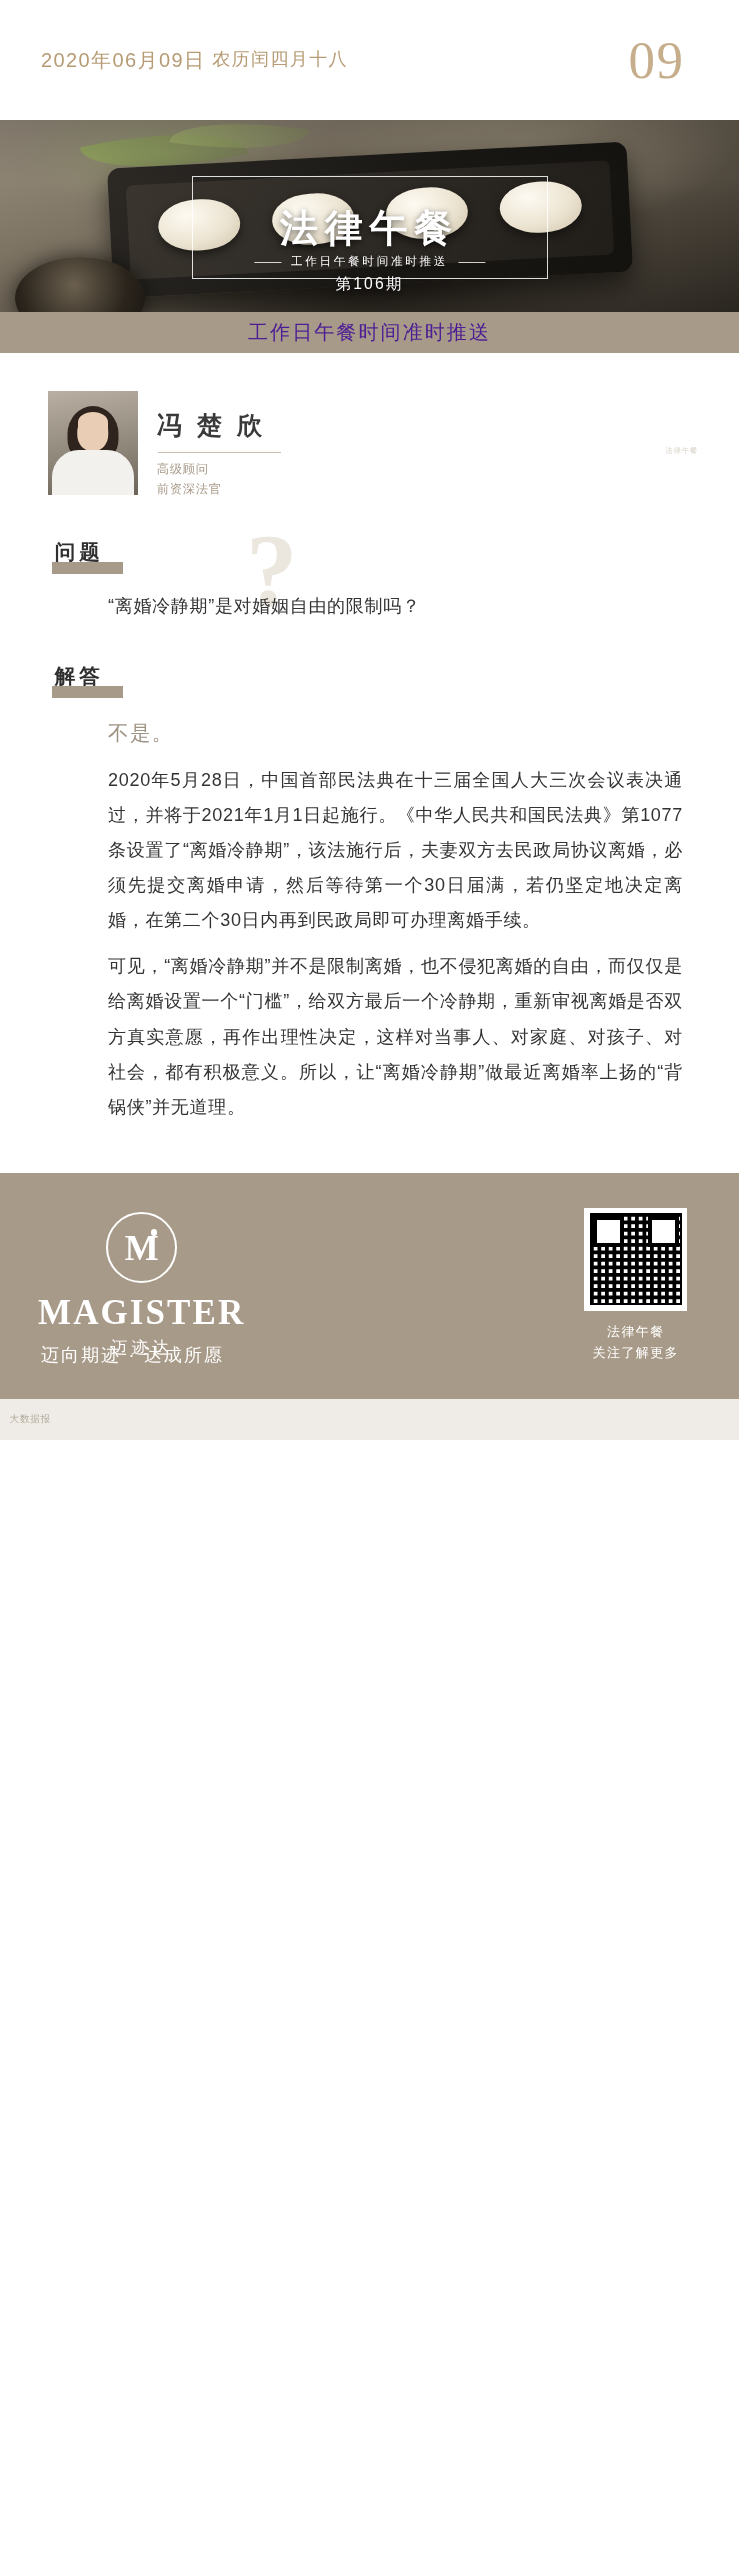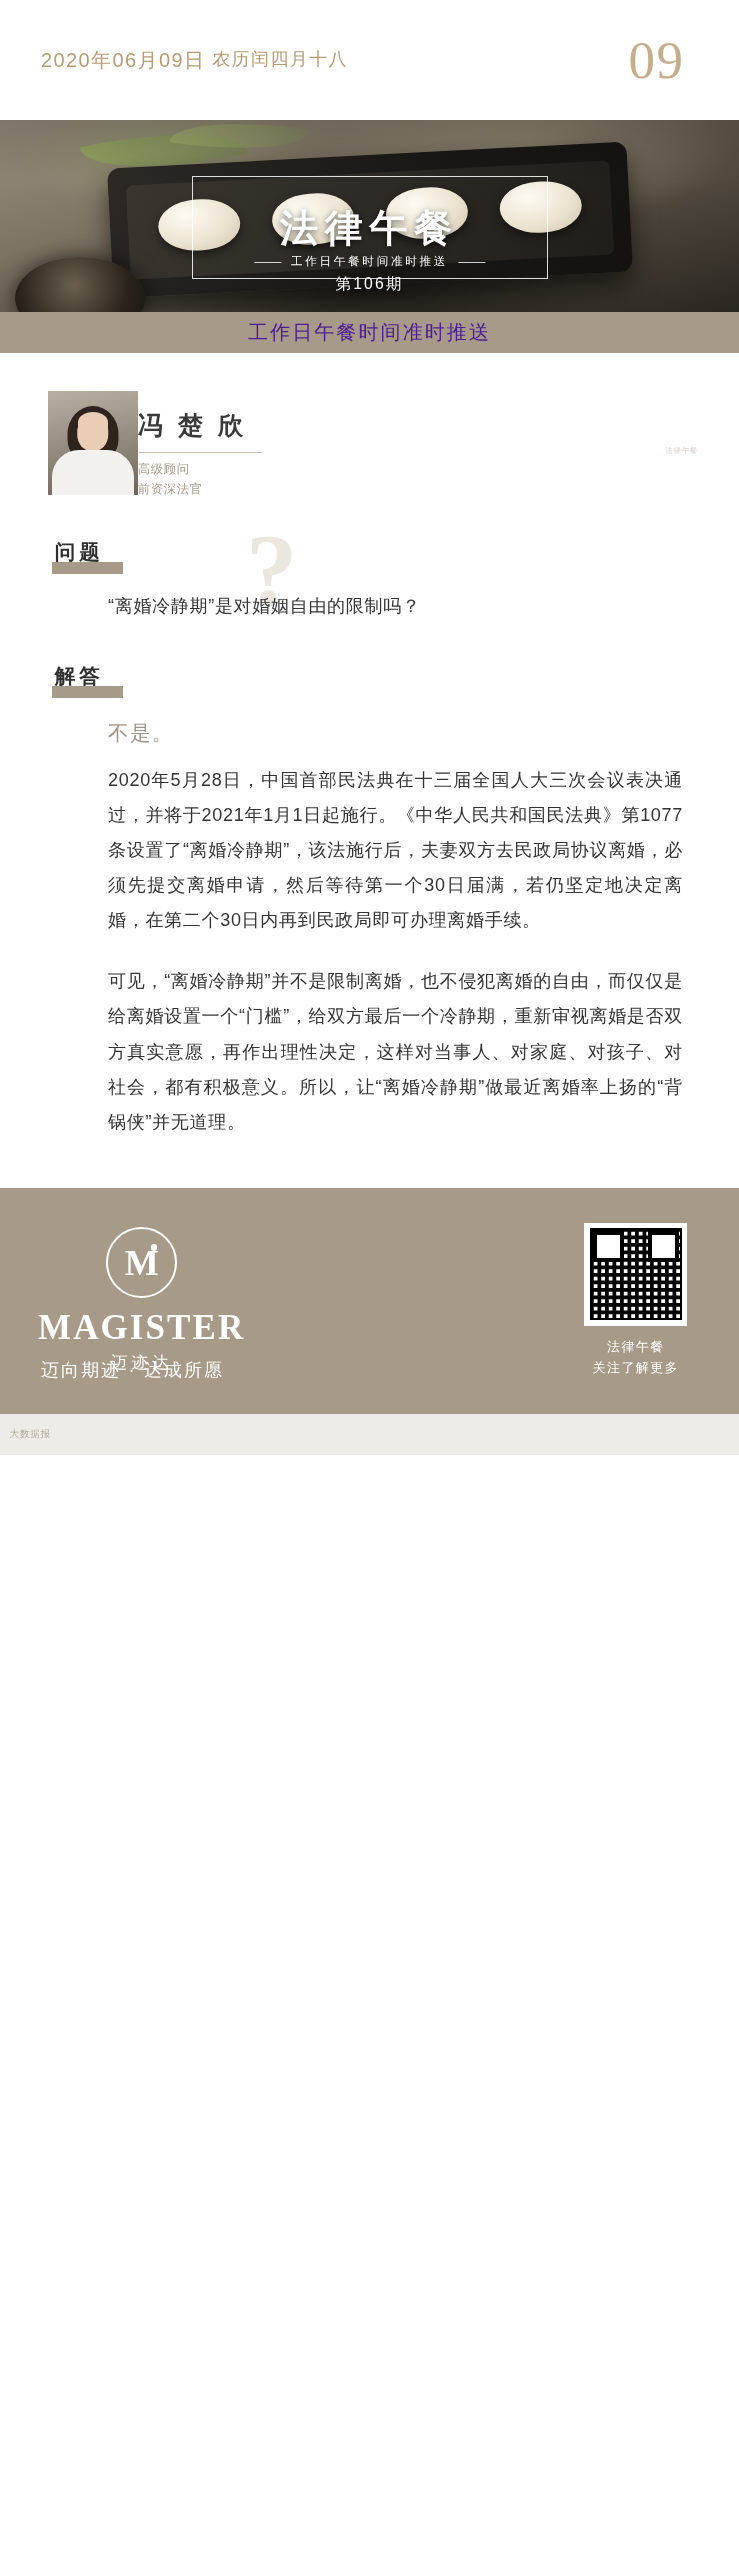--- a/index.html
+++ b/index.html
@@ -207,20 +207,21 @@
   
   .body {
     padding: 38px 41px 0 41px;
     background: #ffffff;
   }
 
   
   .author {
     display: flex;
     align-items: flex-start;
+    gap: 19px;
     padding-left: 6.8px;
   }
   .avatar {
     width: 90px;
     height: 104px;
     background: linear-gradient(170deg, #b9b0a3 0%, #8e8579 60%, #6d6459 100%);
     position: relative;
     overflow: hidden;
     flex: none;
   }
@@ -315,21 +316,21 @@
   .sec-body {
     margin-top: 15px;
     padding-left: 67px;
     padding-right: 15px;
     font-size: 18px;
     line-height: 1.95;
     color: #333333;
     letter-spacing: 0.7px;
     text-align: justify;
   }
-  .sec-body p + p { margin-top: 26px; }
+  .sec-body p + p { margin-top: 11px; }
 
   
   .qmark {
     position: absolute;
     left: 205px;
     top: -18px;
     font-size: 103px;
     color: #ebe6de;
     font-family: "Liberation Serif", "DejaVu Serif", serif;
     font-weight: bold;

